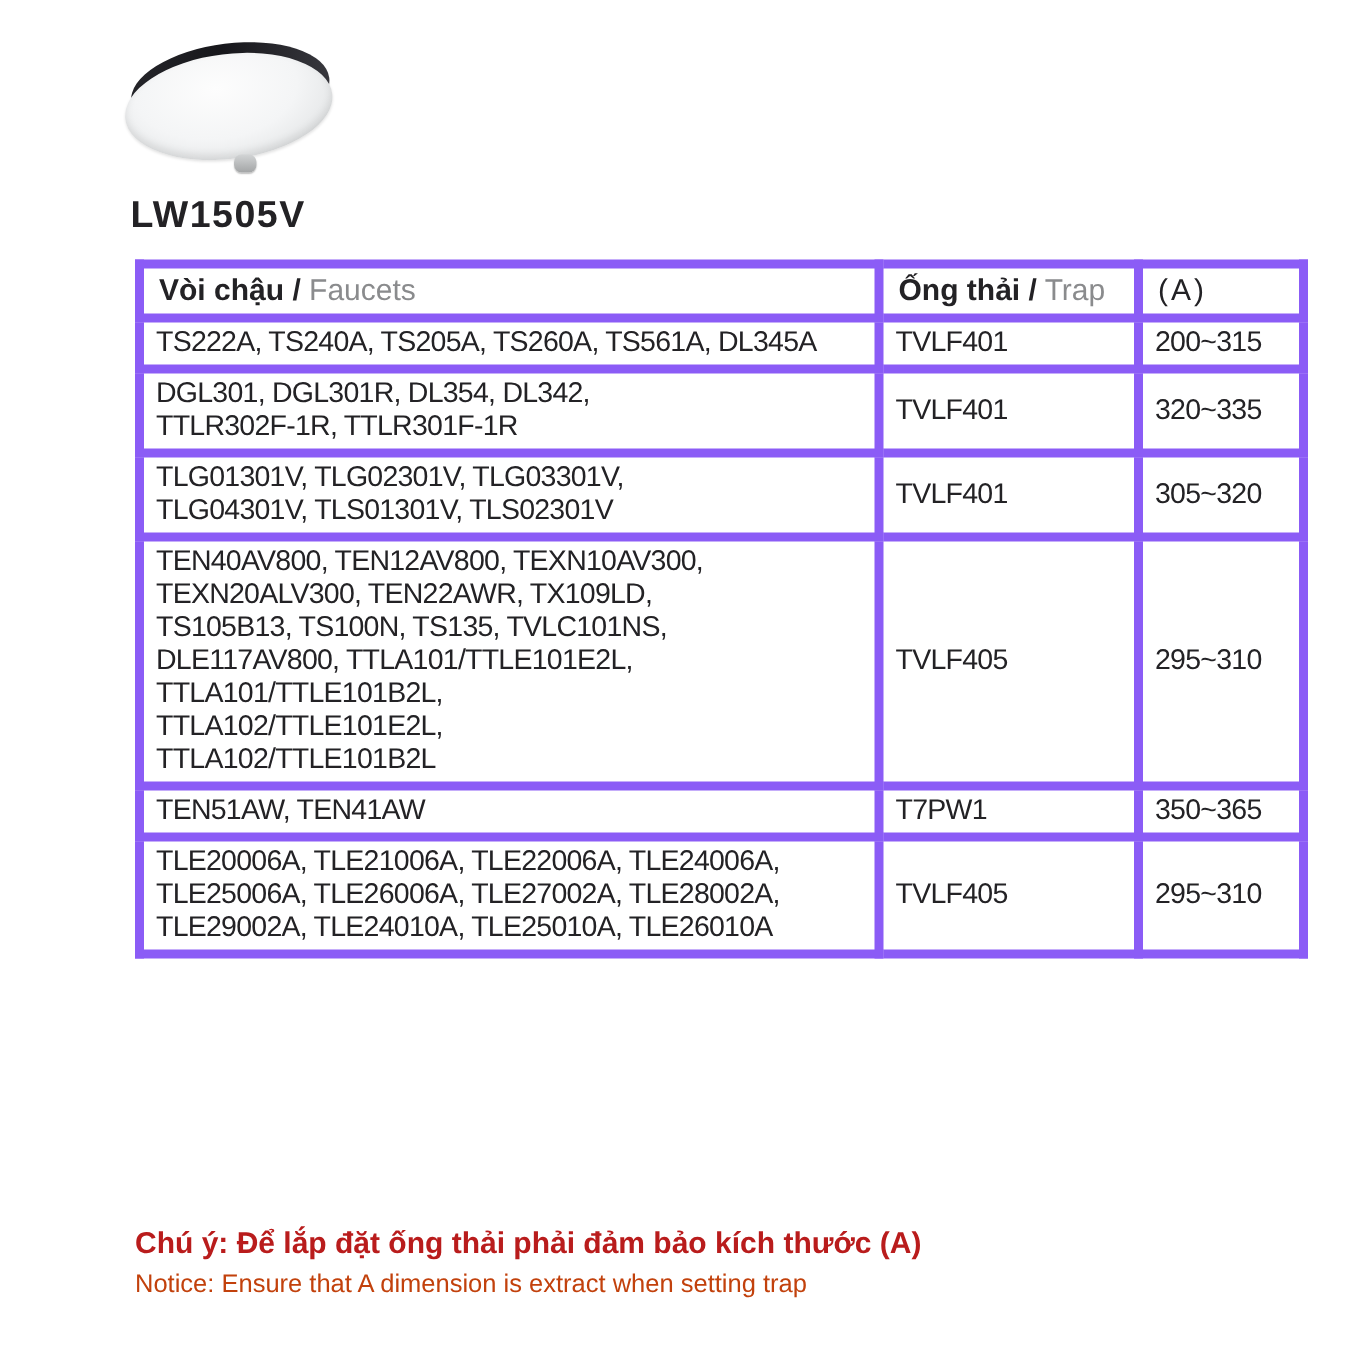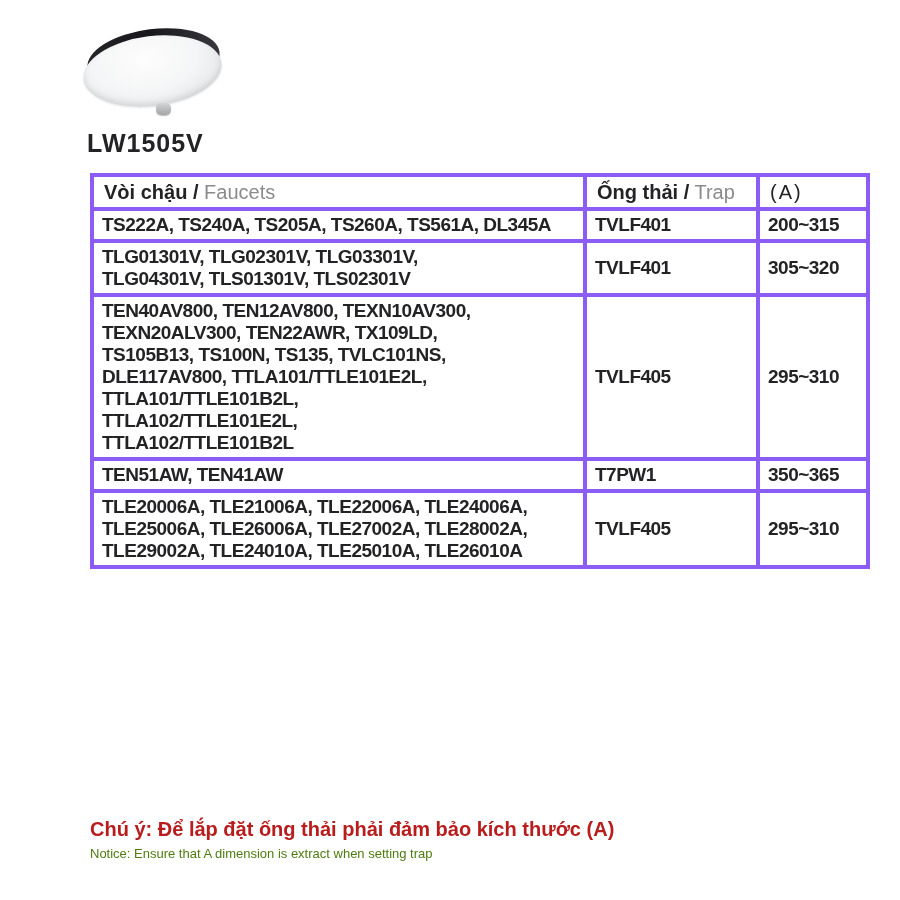--- a/index.html
+++ b/index.html
@@ -50,54 +50,54 @@
   table.spec {
     position: absolute; left: 62px; top: 173px;
     width: 776px;
     border-collapse: collapse;
     table-layout: fixed;
   }
   col.w1 { width: 493px; }
   col.w2 { width: 173px; }
   col.w3 { width: 110px; }
   table.spec th, table.spec td {
-    border: 4px solid #8b5cf6;
+    border: 6px solid #8b5cf6;
     box-sizing: border-box;
   }
   table.spec th {
     font-size: 20px; font-weight: 400;
     text-align: left;
     padding: 3px 8px 3px 10px;
     line-height: 24px;
     white-space: nowrap;
   }
   th.dim { text-align: center; font-weight: 700; letter-spacing: 2px; padding-left: 0; }
   .b { font-weight: 700; color: #232225; }
   .muted { color: #8a8b8d; font-weight: 400; }
 
   table.spec td {
-    font-size: 19px; font-weight: 700;
+    font-size: 19px; font-weight: 400;
     letter-spacing: -0.5px;
     line-height: 22px;
     padding: 3px 8px;
     vertical-align: middle;
     white-space: pre-line;
     color: #232225;
   }
   td.c1 { text-align: left; padding-left: 10px; }
   td.c2, td.c3 { text-align: left; letter-spacing: 0; }
 
   
   .note-vi {
     position: absolute; left: 62px; top: 818px;
     font-size: 20px; font-weight: 700; color: #b91c1c;
   }
   .note-en {
     position: absolute; left: 62px; top: 846px;
-    font-size: 13px; font-weight: 400; color: #4d7c0f;
+    font-size: 17px; font-weight: 400; color: #c2410c;
   }
 </style>
 </head>
 <body>
 
 <div class="page">
 
   <div class="sink-figure">
     <div class="sink-rim"></div>
     <div class="sink-bowl"></div>
@@ -117,20 +117,26 @@
         <th><span class="b">Vòi chậu</span> <span class="b">/</span> <span class="muted">Faucets</span></th>
         <th><span class="b">Ống thải</span> <span class="b">/</span> <span class="muted">Trap</span></th>
         <th class="dim">(A)</th>
       </tr>
     </thead>
     <tbody>
         <tr>
           <td class="c1">TS222A, TS240A, TS205A, TS260A, TS561A, DL345A</td>
           <td class="c2">TVLF401</td>
           <td class="c3">200~315</td>
+        </tr>
+        <tr>
+          <td class="c1">DGL301, DGL301R, DL354, DL342,
+TTLR302F-1R, TTLR301F-1R</td>
+          <td class="c2">TVLF401</td>
+          <td class="c3">320~335</td>
         </tr>
         <tr>
           <td class="c1">TLG01301V, TLG02301V, TLG03301V,
 TLG04301V, TLS01301V, TLS02301V</td>
           <td class="c2">TVLF401</td>
           <td class="c3">305~320</td>
         </tr>
         <tr>
           <td class="c1">TEN40AV800, TEN12AV800, TEXN10AV300,
 TEXN20ALV300, TEN22AWR, TX109LD,

